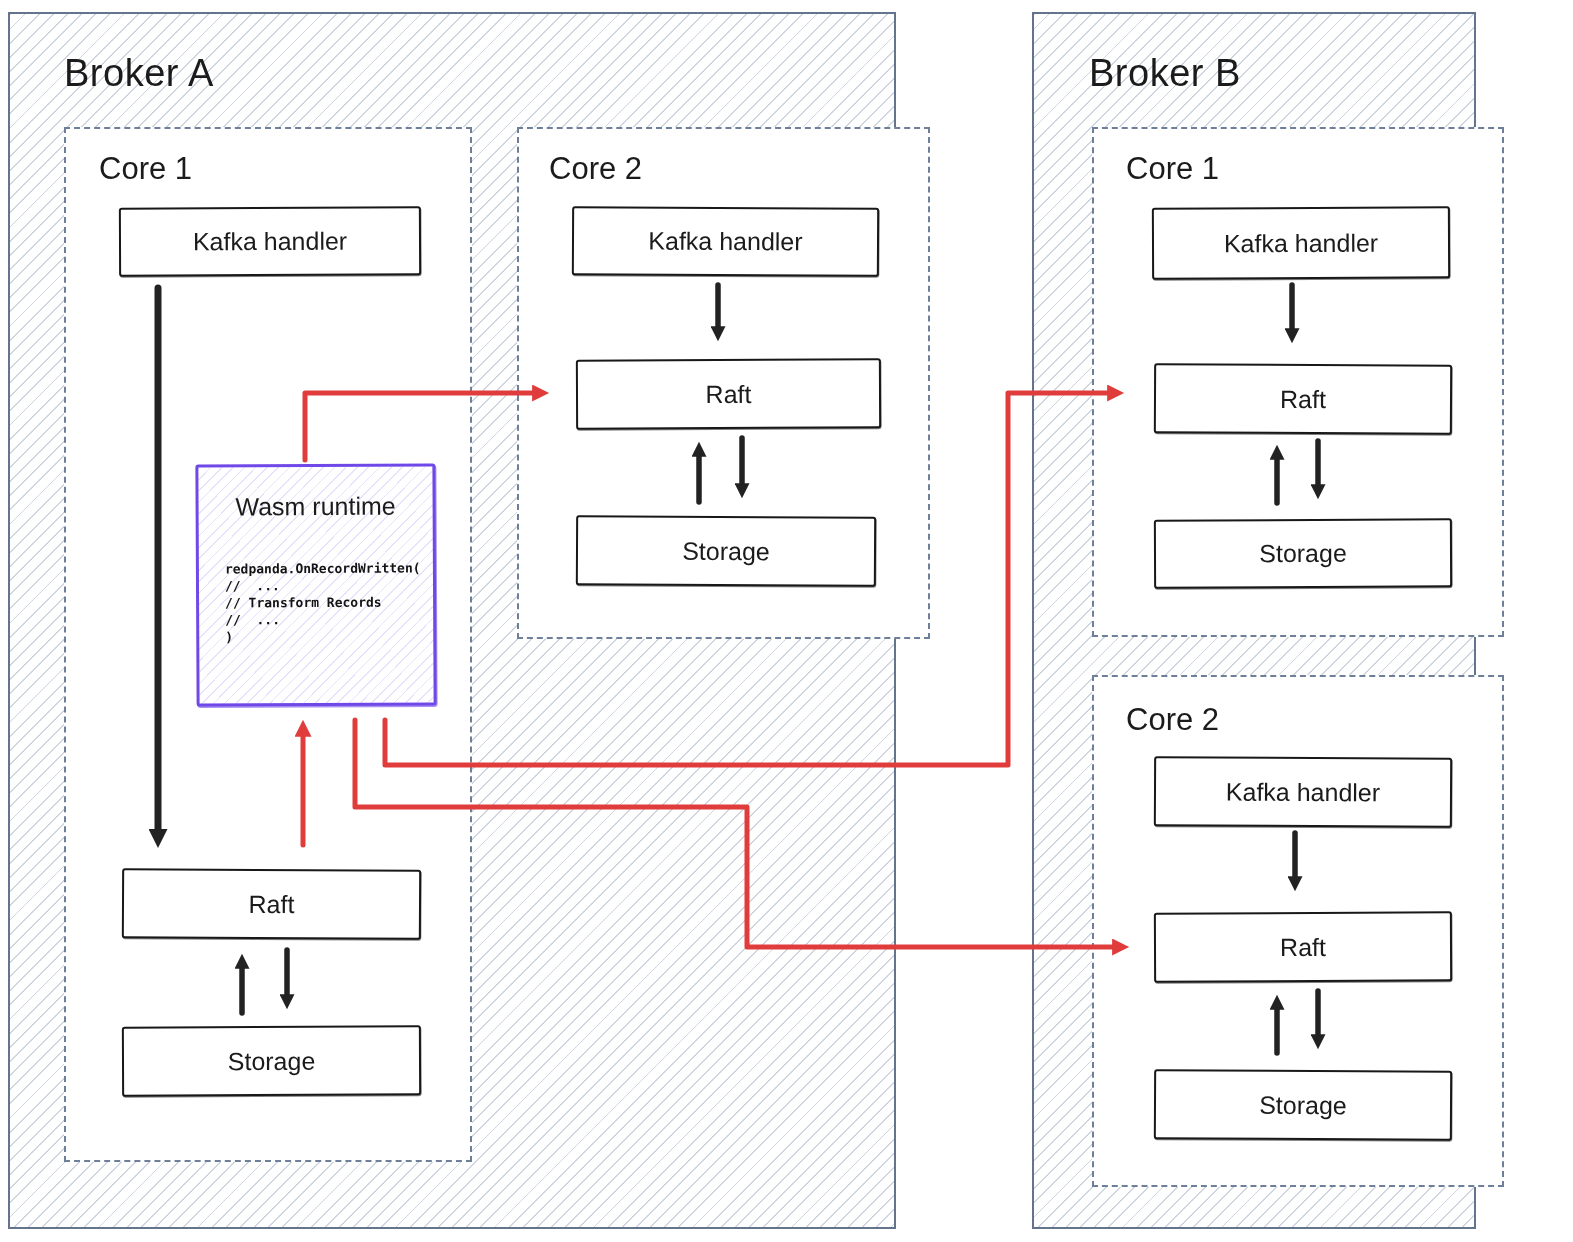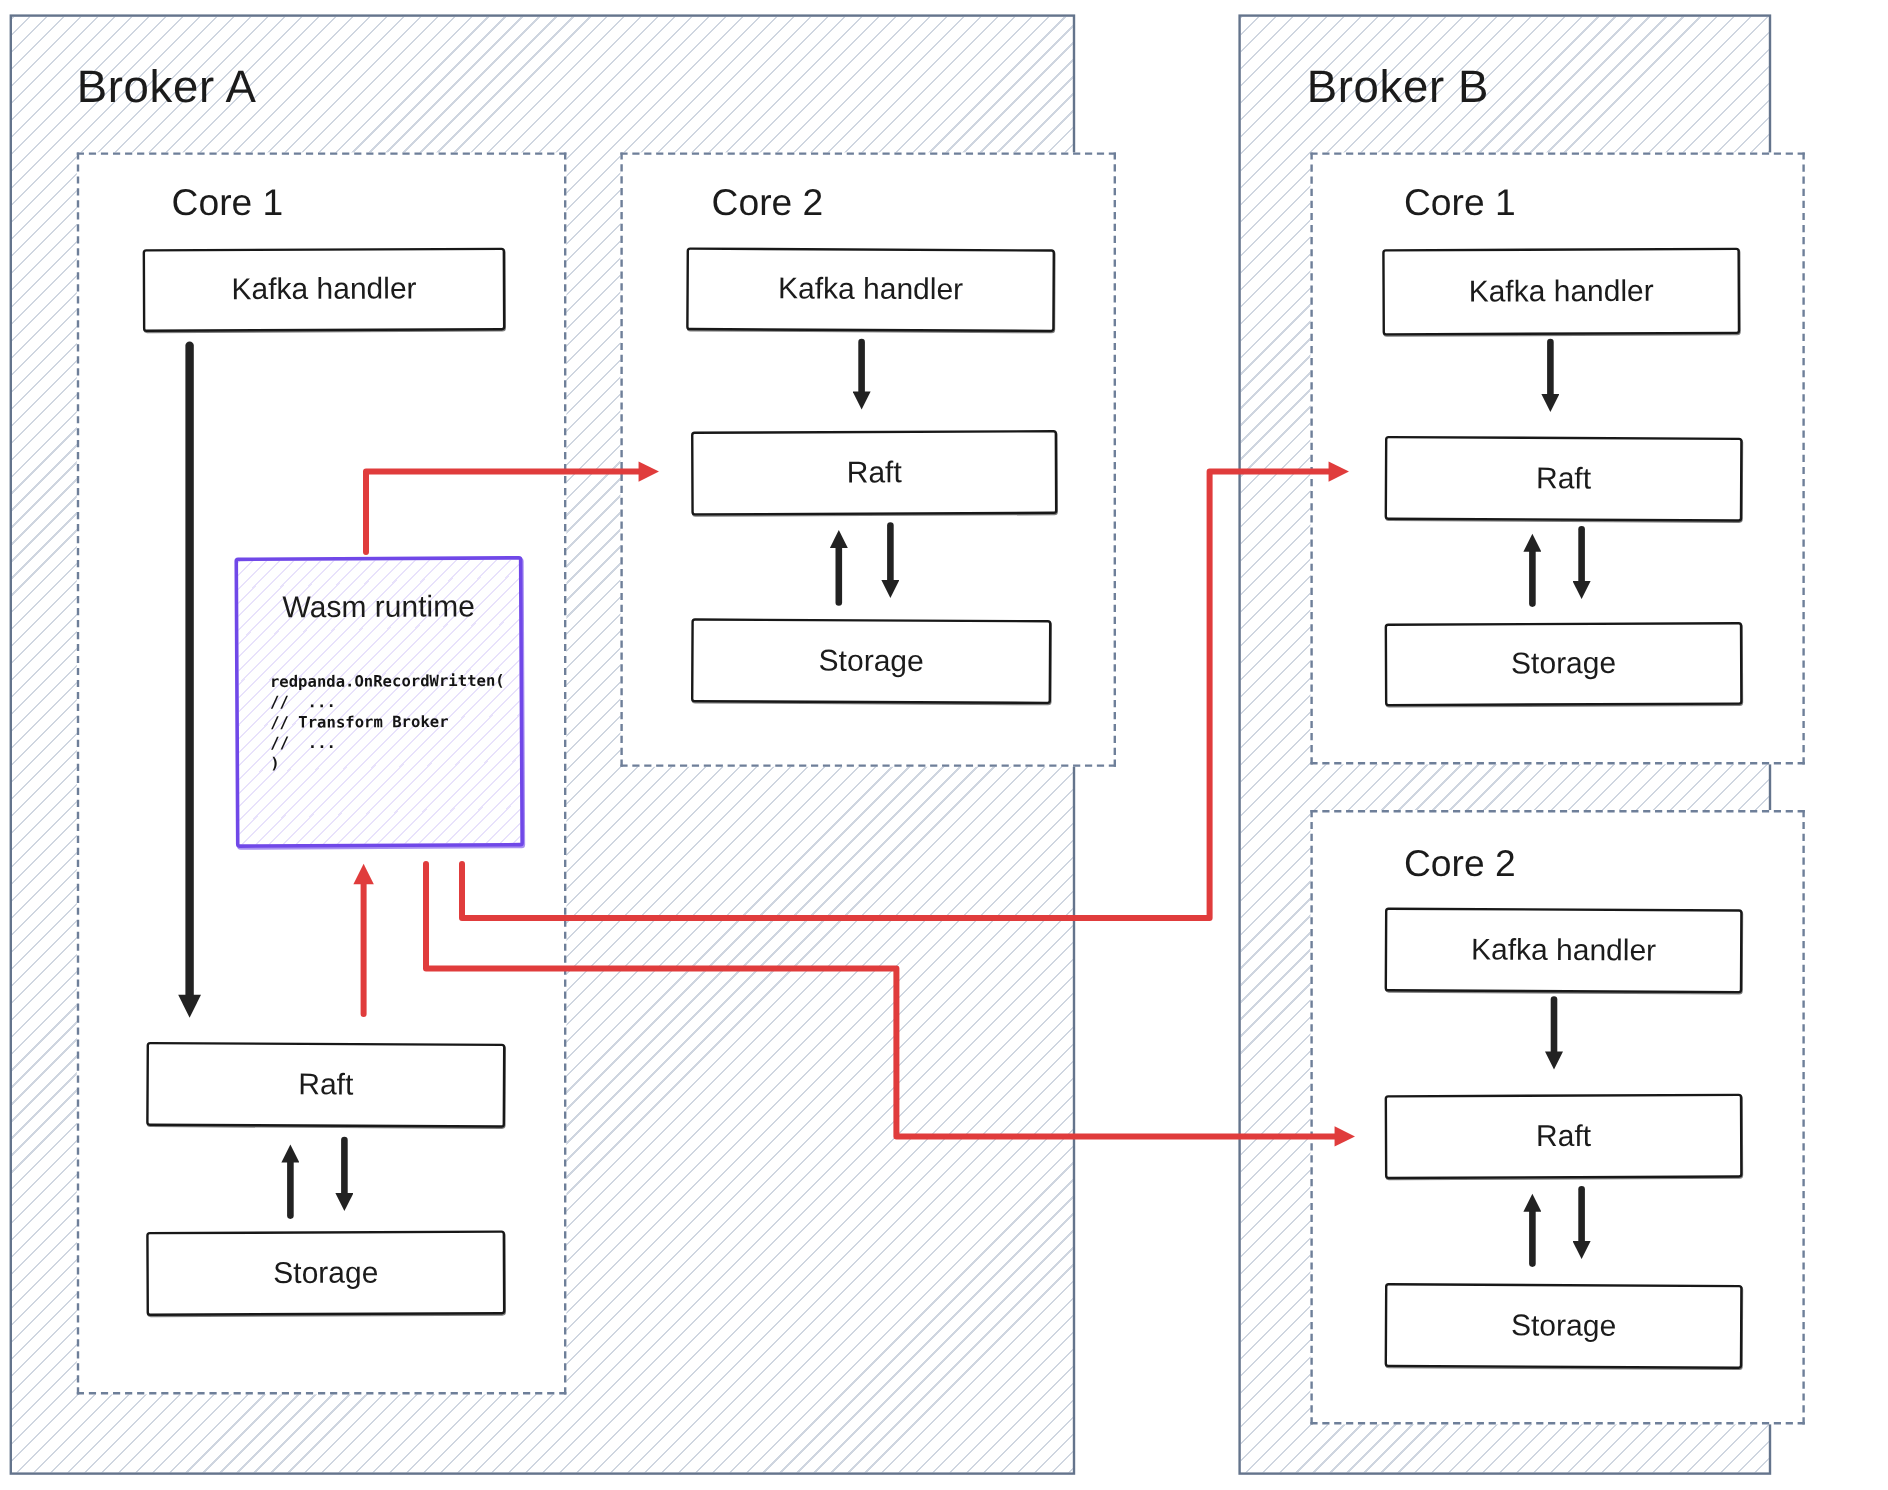--- a/index.html
+++ b/index.html
@@ -34,21 +34,20 @@
     position:absolute;
     border:2.5px dashed #6e7f99;
     background:#ffffff;
     box-sizing:border-box;
   }
   .core-label{
     position:absolute;
     font-size:31px;
     color:#1b1b1b;
     white-space:nowrap;
-    margin-left:44px;
   }
   
   .node{
     position:absolute;
     border:2.6px solid #181818;
     border-radius:3px;
     background:#ffffff;
     display:flex;align-items:center;justify-content:center;
     font-size:25px;
     box-sizing:border-box;
@@ -105,21 +104,21 @@
       <div class="core-label" style="left:33px;top:22px;">Core 1</div>
 
       <div class="node tilt-a" style="left:53px;top:78px;width:302px;height:69px;">
         <span>Kafka handler</span>
       </div>
 
       <div class="wasm" style="left:130px;top:335px;width:240px;height:242px;">
         <div class="wasm-title">Wasm runtime</div>
         <div class="wasm-code"><span>redpanda.OnRecordWritten(</span>
 <span>//  ...</span>
-<span>// Transform Broker</span>
+<span>// Transform Records</span>
 <span>//  ...</span>
 <span>)</span></div>
       </div>
 
       <div class="node tilt-b" style="left:56px;top:740px;width:299px;height:70px;">
         <span>Raft</span>
       </div>
 
       <div class="node tilt-a" style="left:56px;top:897px;width:299px;height:70px;">
         <span>Storage</span>

